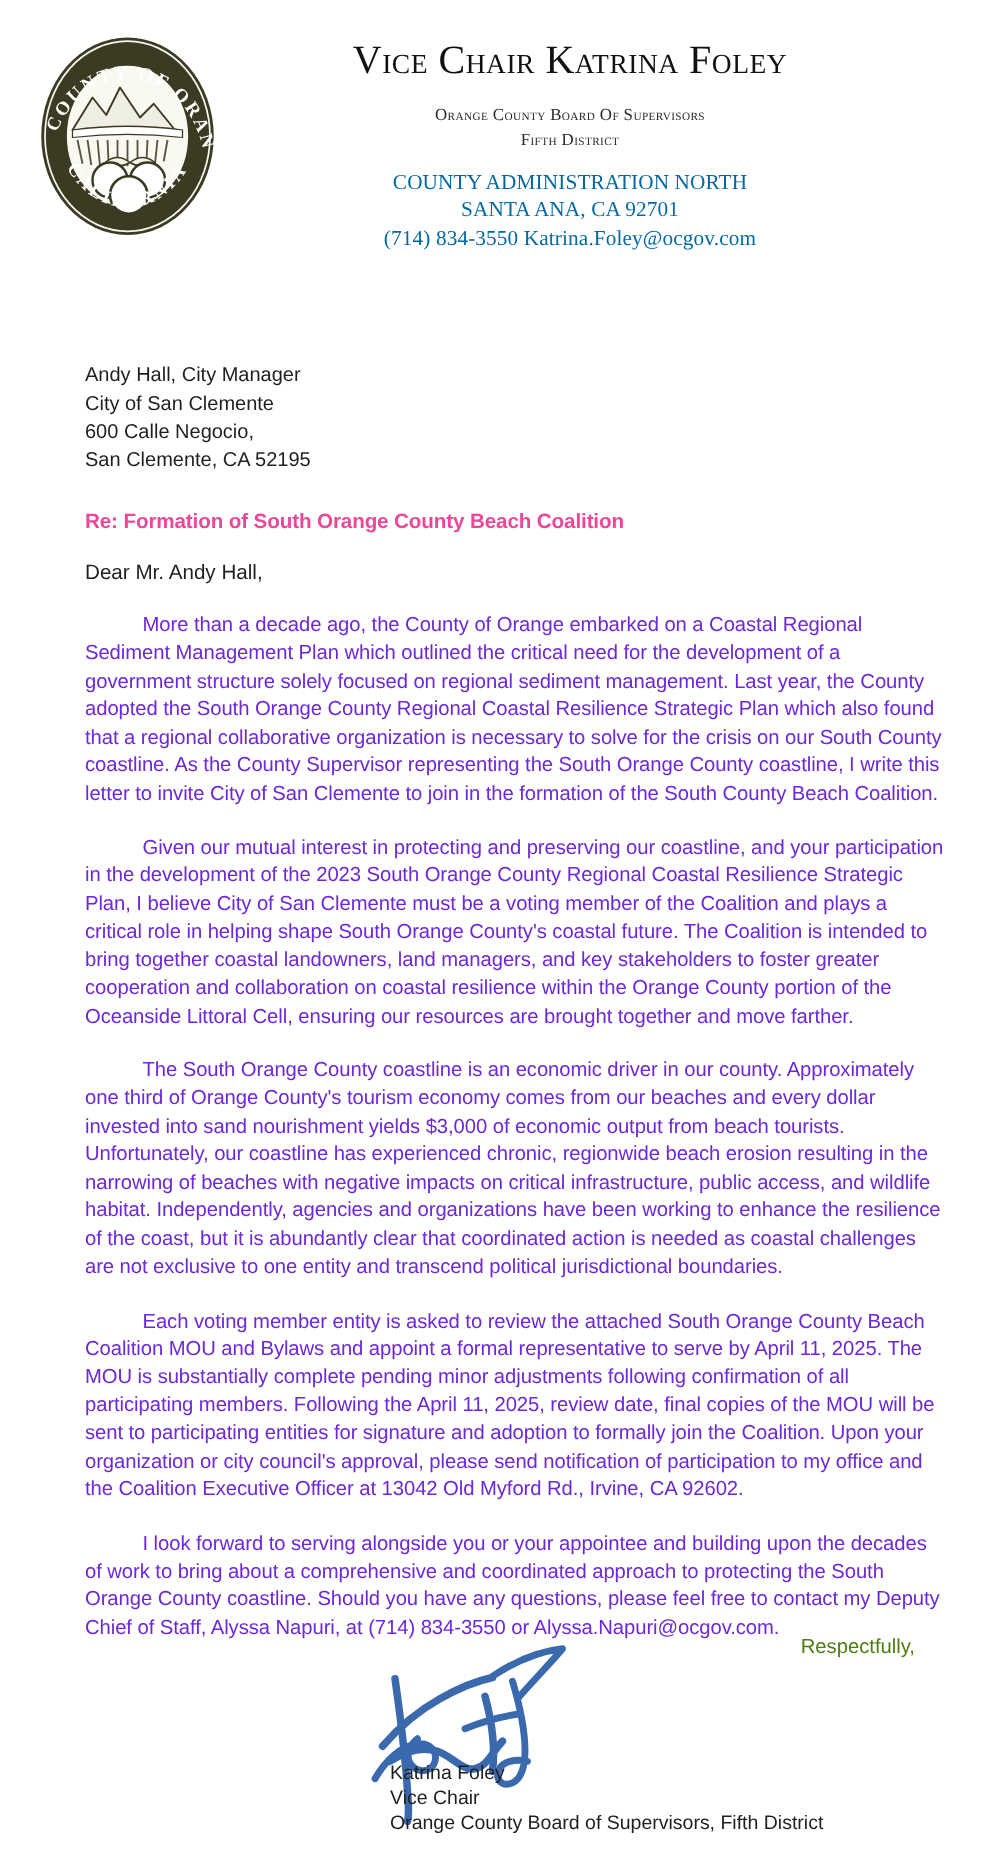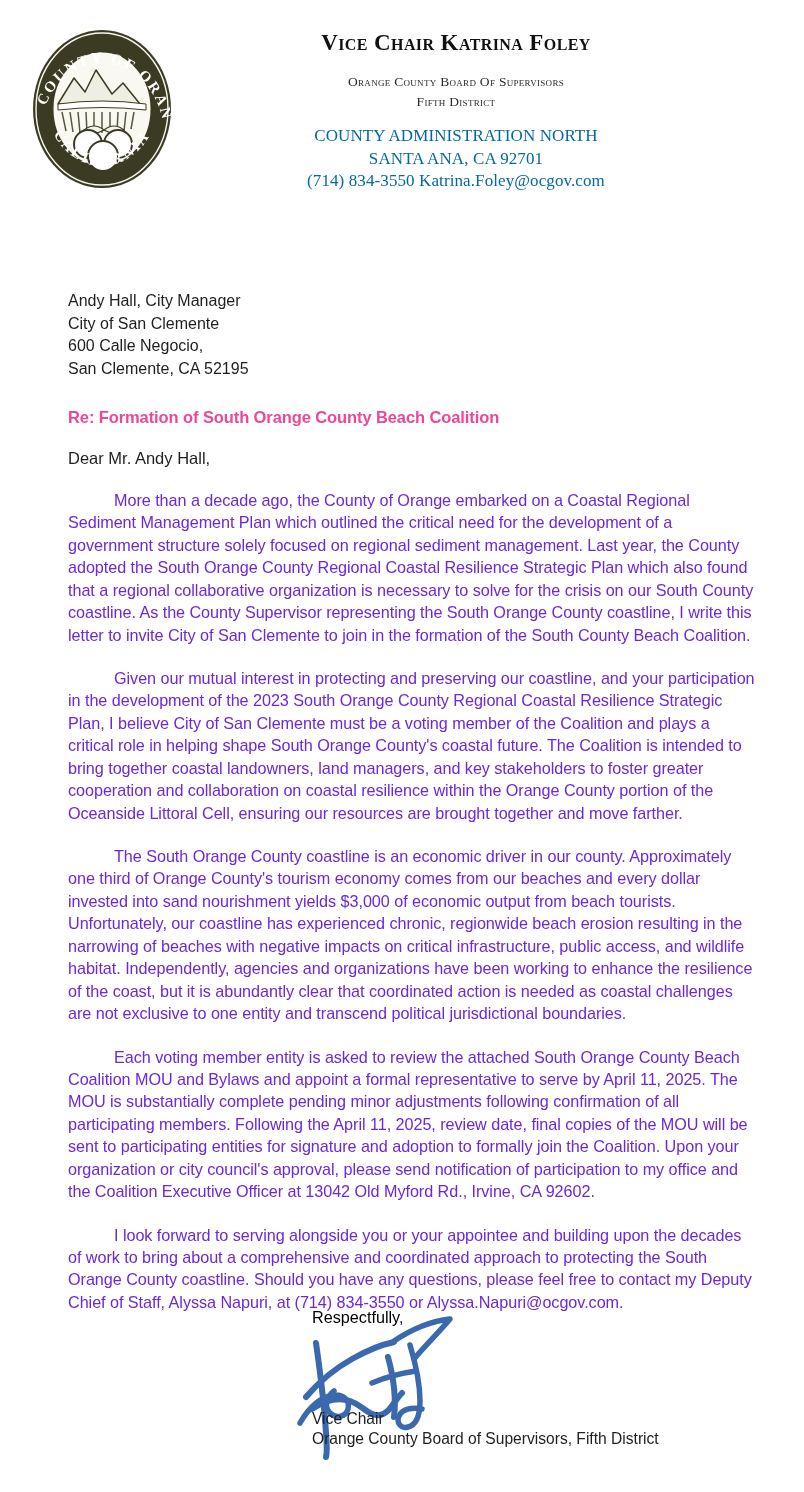--- a/index.html
+++ b/index.html
@@ -37,22 +37,22 @@
   .letterhead-text {
     position: absolute;
     left: 196px;
     top: 30px;
     width: 520px;
     text-align: center;
     font-family: "Liberation Serif", serif;
     color: #111;
   }
   .lh-title {
-    font-size: 23px;
-    font-weight: bold;
+    font-size: 32px;
+    font-weight: normal;
     font-variant: small-caps;
     letter-spacing: 0.4px;
     line-height: 1.1;
     white-space: nowrap;
   }
   .lh-sub {
     margin-top: 17px;
     font-size: 13.5px;
     font-variant: small-caps;
     letter-spacing: 0.3px;
@@ -109,21 +109,22 @@
 
   
   .signature-block {
     position: absolute;
     left: 312px;
     top: 1308px;
     width: 420px;
   }
   .closing {
     font-size: 16.2px;
-    color: #000000;
+    color: #4d7c0f;
+    text-align: right;
   }
   .sig-area {
     position: relative;
     height: 86px;
     margin-top: -4px;
   }
   .sig-svg {
     position: absolute;
     left: -22px;
     top: -18px;
@@ -235,16 +236,17 @@
         <path d="M10,118 C18,104 30,92 44,90 C54,89 60,96 58,104 C56,112 46,114 40,108 C34,102 36,92 44,86" stroke-width="5.5"></path>
         <path d="M98,52 C104,74 106,96 104,112" stroke-width="6"></path>
         <path d="M82,78 C96,72 112,68 126,66" stroke-width="5.5"></path>
         <path d="M120,40 C126,60 130,80 130,96 C130,110 126,120 118,122 C111,124 106,118 109,111 C112,104 122,102 132,104" stroke-width="5.5"></path>
         <path d="M104,36 C122,24 142,16 160,14 C150,26 136,40 124,54" stroke-width="5.5"></path>
       </g>
     </svg>
   </div>
 
   <div class="signer">
+    <span class="ln">Katrina Foley</span>
     <span class="ln">Vice Chair</span>
     <span class="ln">Orange County Board of Supervisors, Fifth District</span>
   </div>
 </div>
 
 </body></html>

